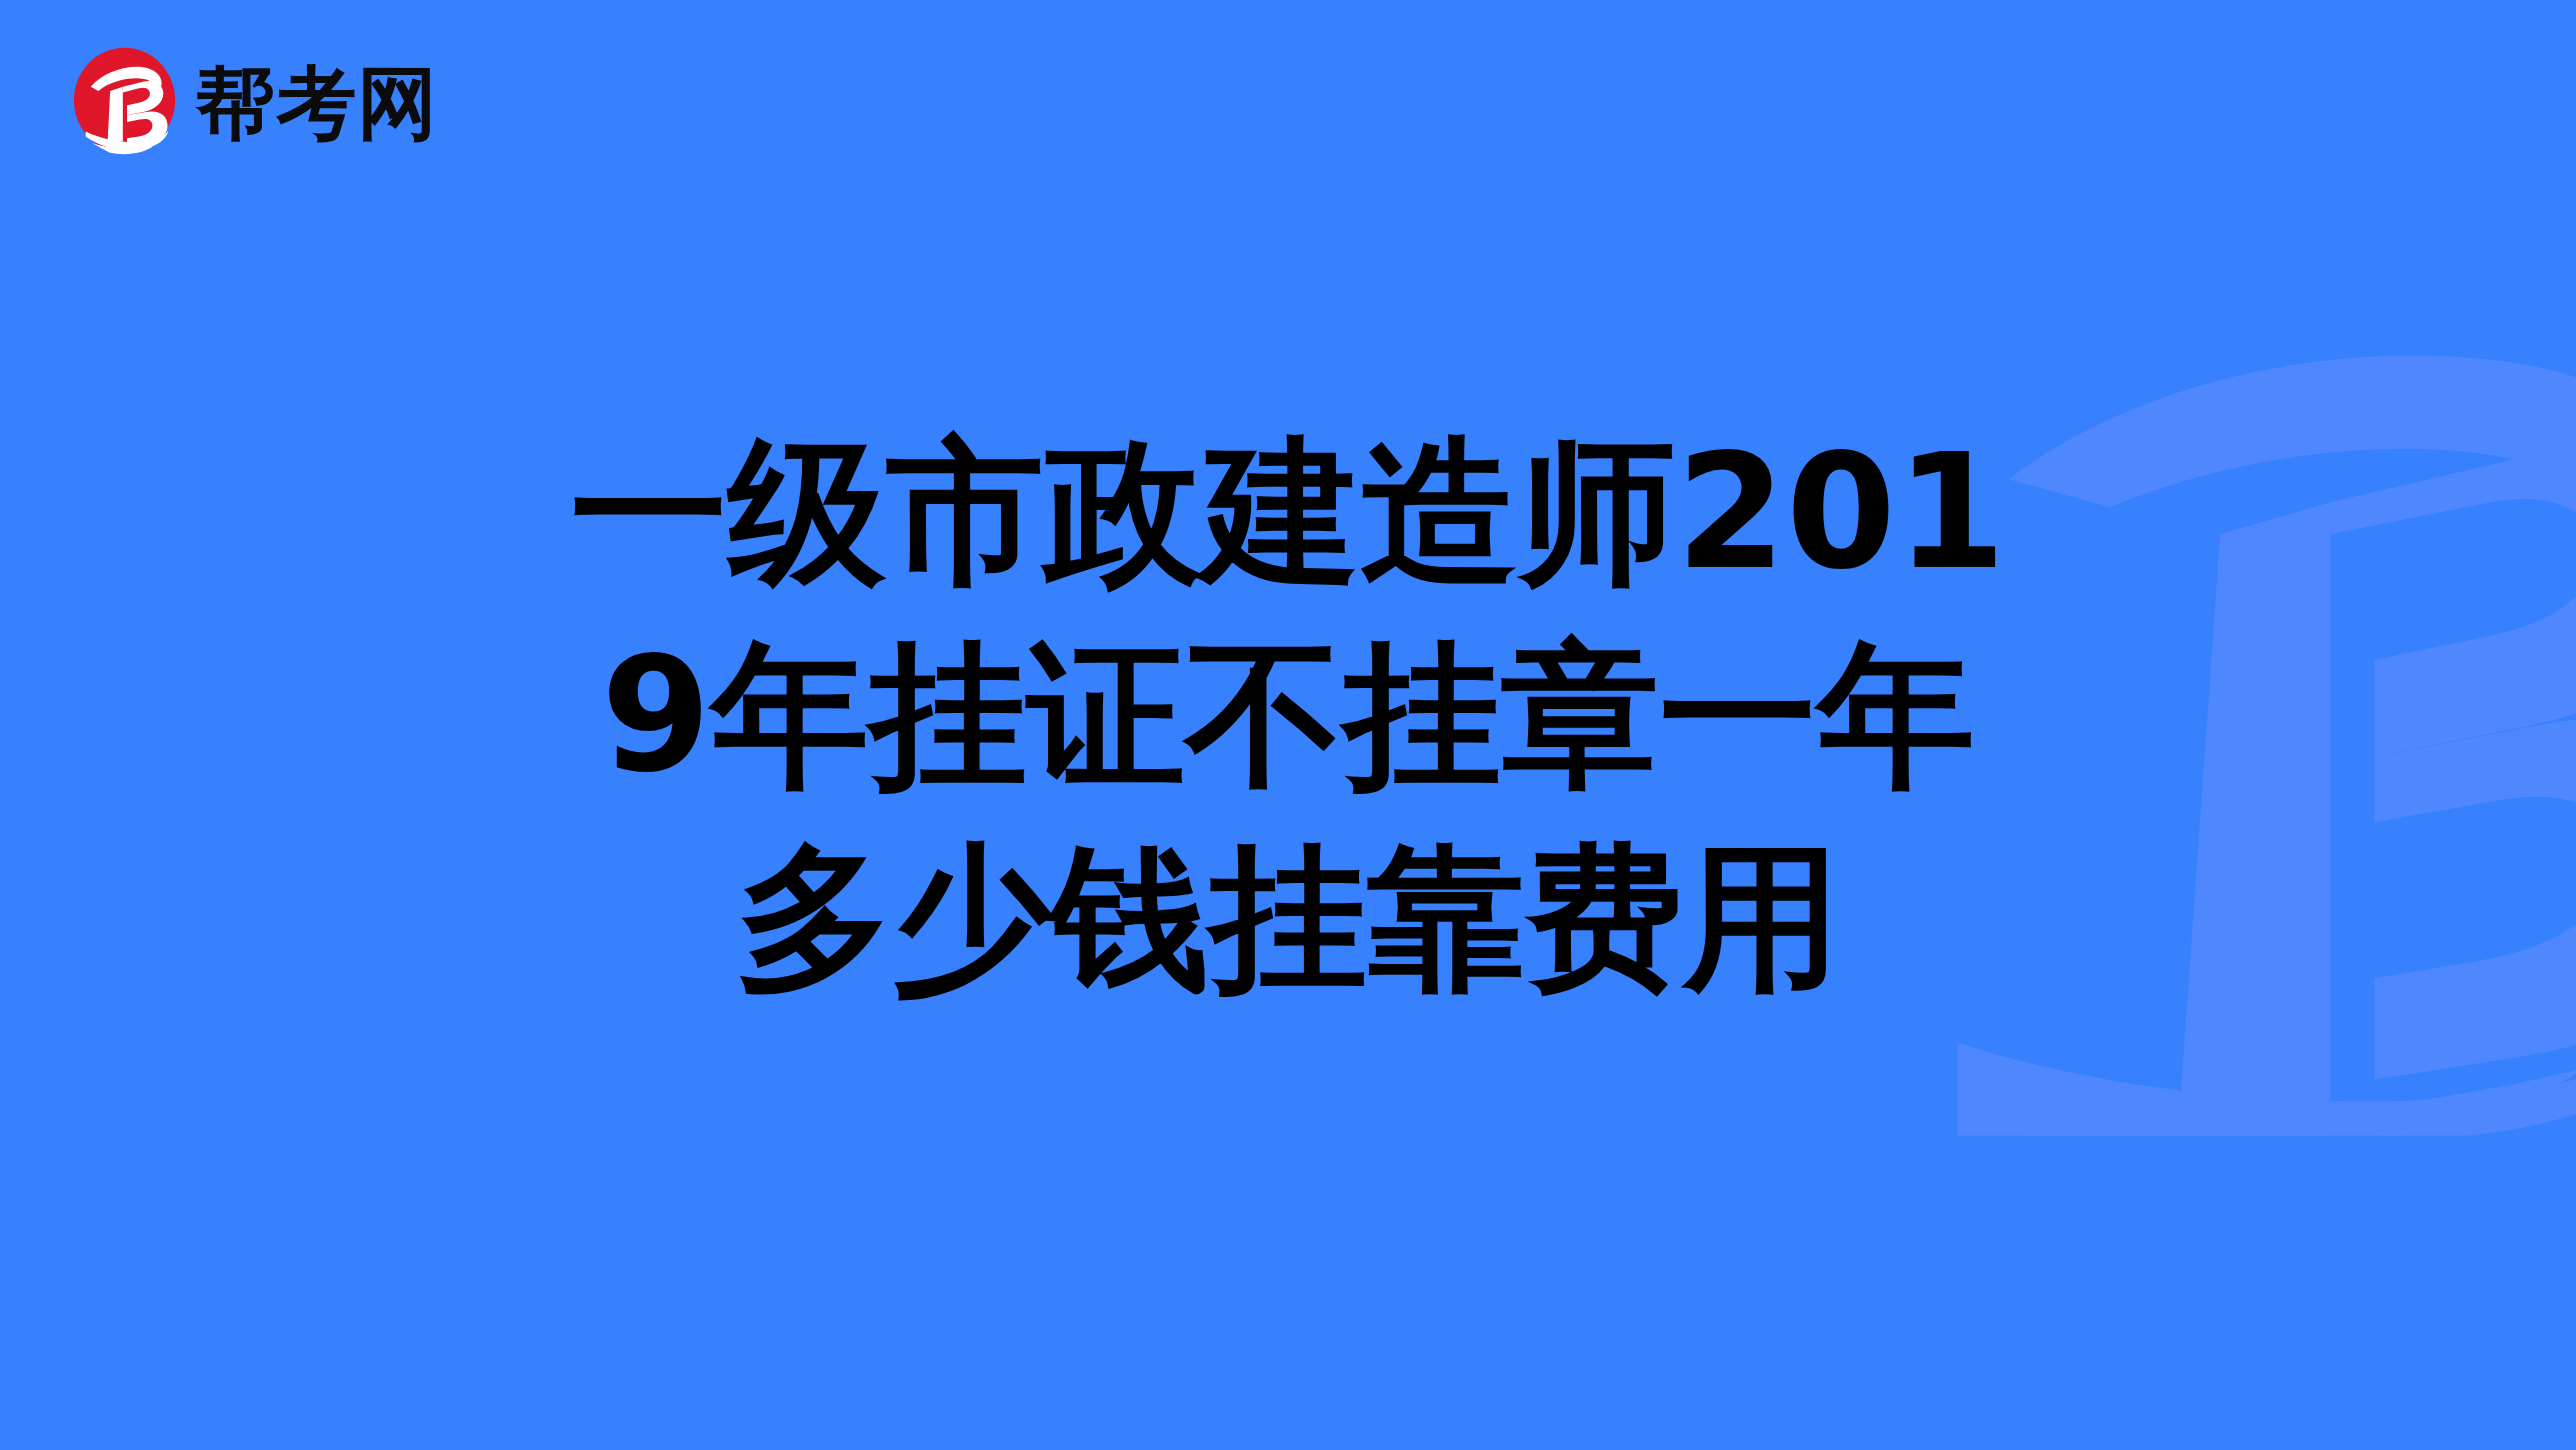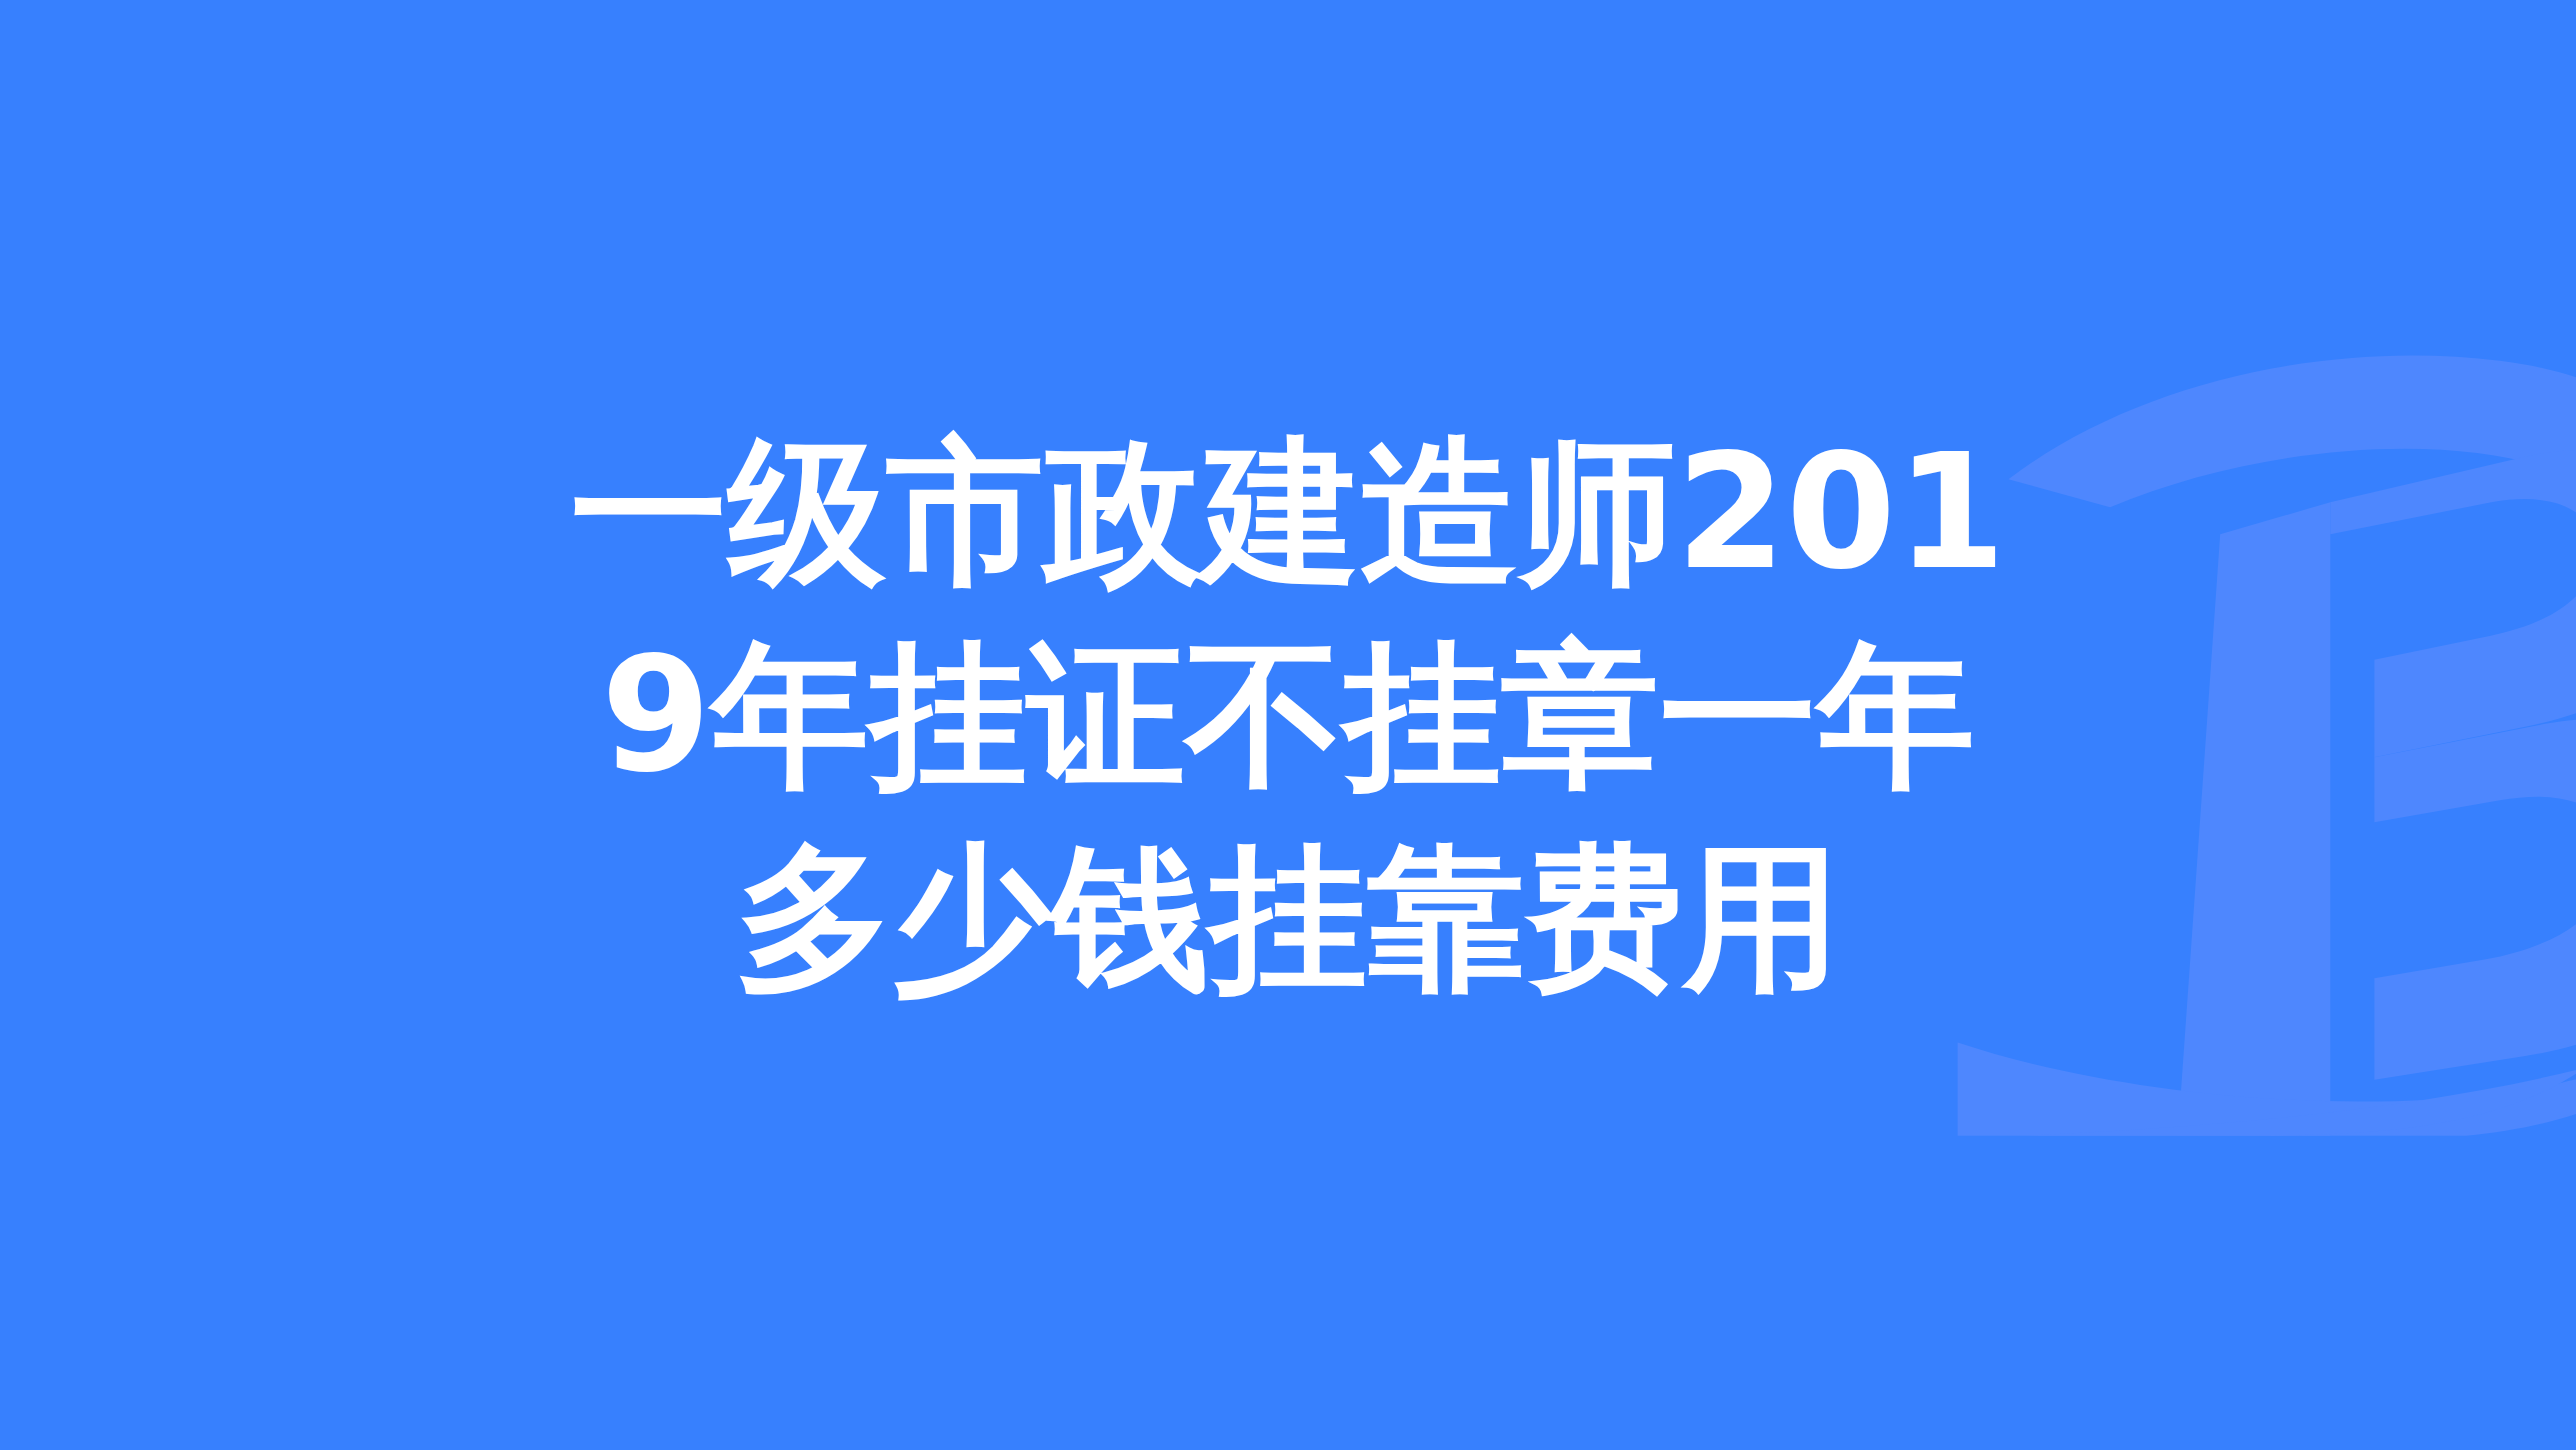--- a/index.html
+++ b/index.html
@@ -76,21 +76,21 @@
     width: 2576px;
     height: 1451px;
     display: flex;
     align-items: center;
     justify-content: center;
     z-index: 2;
   }
   .headline {
     width: 1441px;
     text-align: center;
-    color: #ffffff;
+    color: #000000;
     font-size: 158px;
     line-height: 203px;
     font-weight: 700;
     letter-spacing: 0px;
     word-break: break-all;
     font-family: "DejaVu Sans", "Liberation Sans", sans-serif;
     transform: translateY(-10.2px);
   }
 </style>
 </head>
@@ -116,19 +116,47 @@
                  C1061 800 950 890 790 916 L612 944 L612 824 L742 802
                  C846 784 900 732 894 672 C888 620 838 600 760 614 L612 640 Z"></path>
 
         <path d="M120 900 C300 960 560 985 760 960 C900 942 980 900 1000 852
                  C985 935 880 995 720 1010 L120 1010 Z"></path>
         <path d="M200 1010 C420 1000 660 980 860 930 C760 1000 620 1010 470 1010 Z"></path>
       </g>
     </svg>
   </div>
 
+  <div class="brand">
+    <span class="brand-mark">
+      <svg viewBox="0 0 124 128" xmlns="http://www.w3.org/2000/svg" aria-hidden="true">
+        <ellipse cx="62" cy="63" rx="60" ry="62" fill="#E0162B"></ellipse>
+        <g fill="#FFFFFF">
+
+          <path d="M22 47 C36 31 62 21 84 24 C98 26 106 34 106 43
+                   C106 48 103 53 98 56 C101 47 96 40 85 38
+                   C70 35 46 40 31 52 Z"></path>
+
+          <path d="M45 52 L60 47 L60 112 L42 112 Z"></path>
+
+          <path d="M60 47 L85 41 C99 38 108 45 108 55 C108 66 98 74 84 77
+                   L65 81 L65 69 L79 66 C88 64 93 60 92 54 C91 49 86 47 79 49
+                   L60 54 Z"></path>
+
+          <path d="M65 81 L87 77 C103 74 113 81 113 93 C113 106 101 115 84 118
+                   L65 120 L65 108 L79 106 C90 104 96 98 95 92
+                   C94 86 89 84 80 86 L65 89 Z"></path>
+
+          <path d="M16 100 C36 110 66 115 88 112 C102 110 111 105 114 99
+                   C112 110 99 119 80 122 C58 125 32 118 16 106 Z"></path>
+          <path d="M24 114 C46 121 74 123 96 118 C82 127 62 129 44 125 Z"></path>
+        </g>
+      </svg>
+    </span>
+    <span class="brand-name">帮考网</span>
+  </div>
 
   <div class="headline-wrap">
     <h1 class="headline">一级市政建造师2019年挂证不挂章一年多少钱挂靠费用</h1>
   </div>
 
 </div>
 
 
 </body></html>

